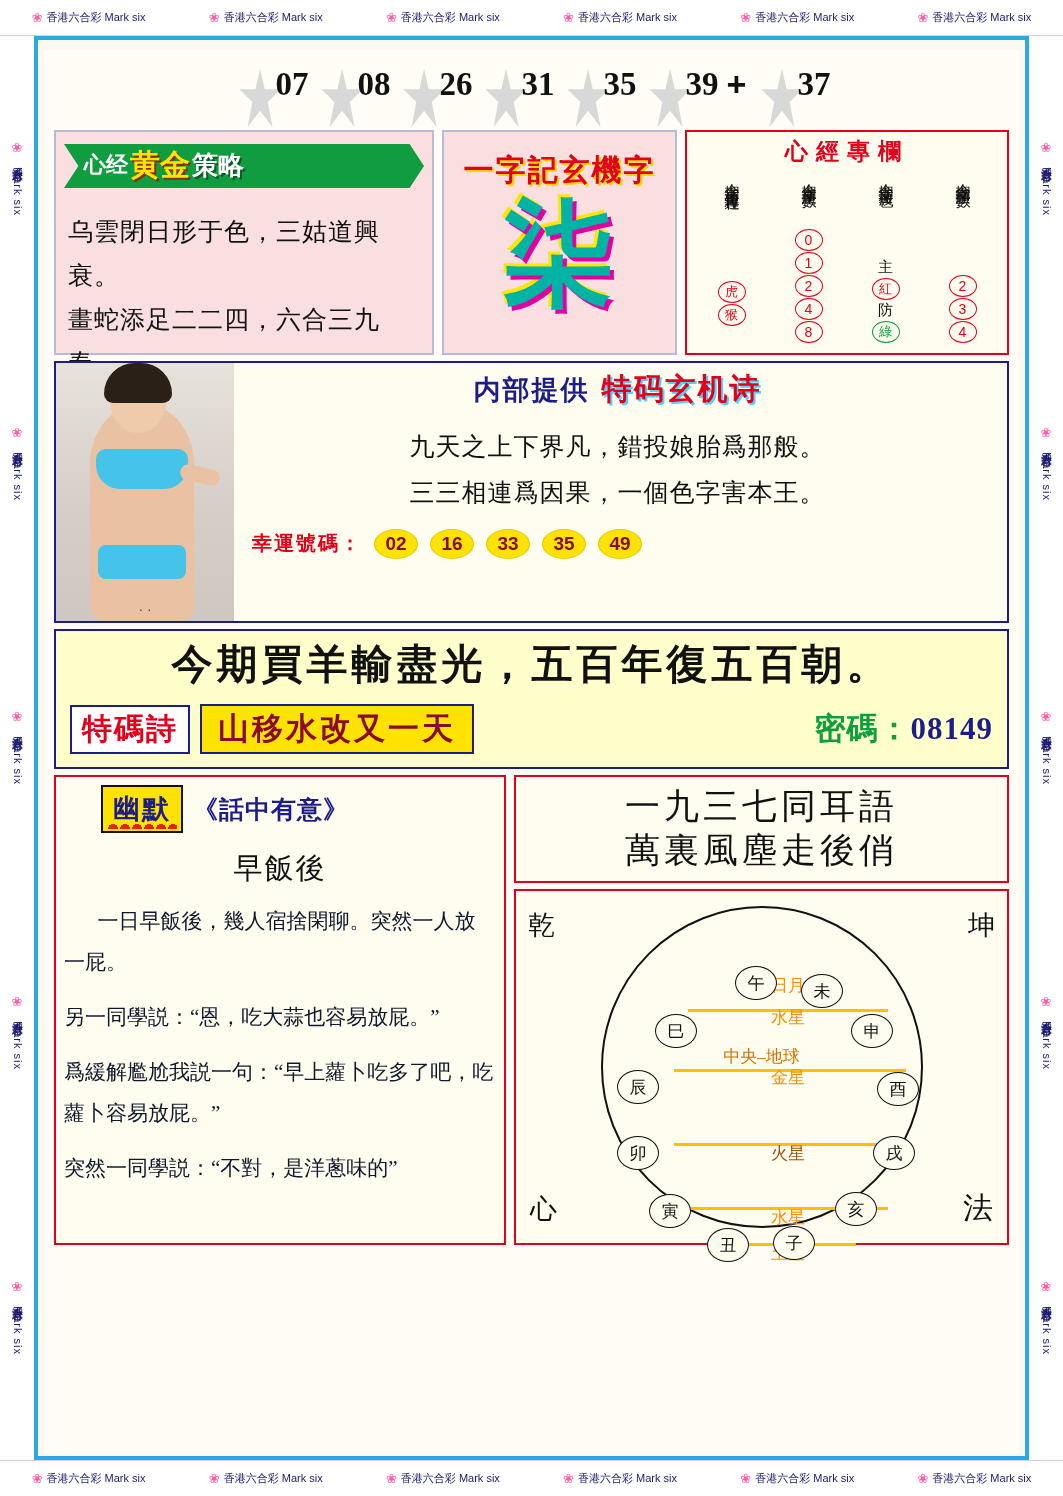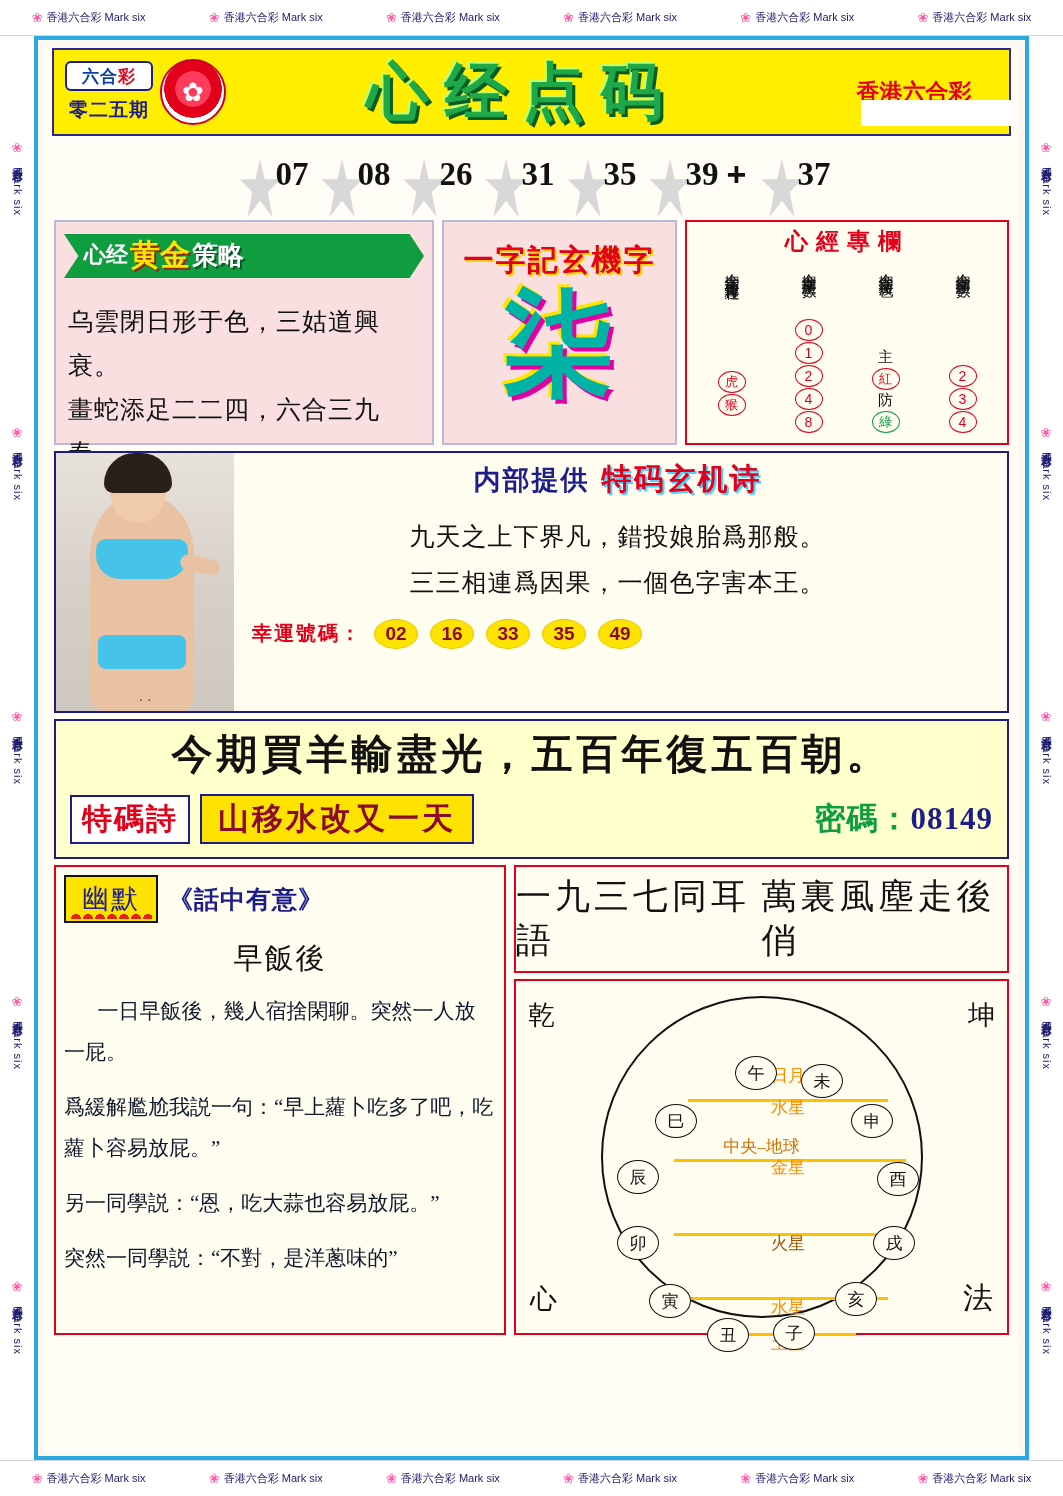--- a/index.html
+++ b/index.html
@@ -447,25 +447,26 @@
     background: #fffdf0;
     border: 2px solid #e2001a;
     padding: 8px;
   }
   .humor-head {
     display: flex; align-items: center; gap: 10px;
   }
   .humor-badge {
     background: #ffe300;
     border: 2px solid #111;
-    padding: 4px 16px;
-    font-size: 27px; font-weight: normal;
+    padding: 4px 10px;
+    font-size: 27px; font-weight: bold;
     color: #1c1c8a;
     letter-spacing: 2px;
     position: relative;
+    margin-left: 37px;
   }
   .humor-badge .wave {
     position: absolute; left: 4px; right: 4px; bottom: 2px;
     height: 8px;
     background:
       radial-gradient(circle at 6px 8px, #e2001a 5px, transparent 5px) repeat-x;
     background-size: 12px 12px;
     opacity: .85;
   }
   .humor-sub {
@@ -492,21 +493,21 @@
   .humor-body p.indent { text-indent: 1.6em; }
 
   .right-col {
     flex: 1;
     display: flex; flex-direction: column; gap: 6px;
   }
   .couplet {
     height: 108px;
     background: #fffdf0;
     border: 2px solid #e2001a;
-    display: flex; 
+    display: flex; flex-direction: column;
     justify-content: center;
     align-items: center;
     font-family: "Liberation Serif", serif;
   }
   .couplet div {
     font-size: 35px;
     color: #111;
     letter-spacing: 4px;
     line-height: 1.25;
   }
@@ -675,35 +676,20 @@
       </div>
     <div class="mark-item">
         <span class="flower">❀</span>
         <span>香港六合彩 Mark six</span>
       </div>
   </div>
 
   <div class="frame">
     <div class="inner">
 
-      <div class="header">
-        <div class="logo-box">
-          <div class="logo-pill">
-            <span>六合</span>
-              <span class="red">彩</span>
-          </div>
-          <div class="issue">零二五期</div>
-        </div>
-        <div class="bauhinia">✿</div>
-        <div class="title-main">心经点码</div>
-        <div class="title-side">
-          <span>香港六合彩</span>
-          <span class="whitebox"></span>
-        </div>
-      </div>
 
       <div class="numbers">
         <div class="star-num">
             <span class="star-shape"></span>
             <span>07</span>
           </div>
         <div class="star-num">
             <span class="star-shape"></span>
             <span>08</span>
           </div>
@@ -843,22 +829,22 @@
           <div class="humor-head">
             <span class="humor-badge">
               <span>幽默</span>
               <span class="wave"></span>
             </span>
             <span class="humor-sub">《話中有意》</span>
           </div>
           <div class="humor-title">早飯後</div>
           <div class="humor-body">
             <p class="indent">一日早飯後，幾人宿捨閑聊。突然一人放一屁。</p>
+            <p>另一同學説：“恩，吃大蒜也容易放屁。”</p>
             <p>爲緩解尷尬我説一句：“早上蘿卜吃多了吧，吃蘿卜容易放屁。”</p>
-            <p>另一同學説：“恩，吃大蒜也容易放屁。”</p>
             <p>突然一同學説：“不對，是洋蔥味的”</p>
           </div>
         </div>
 
         <div class="right-col">
           <div class="couplet">
             <div>一九三七同耳語</div>
             <div>萬裏風塵走後俏</div>
           </div>
 

